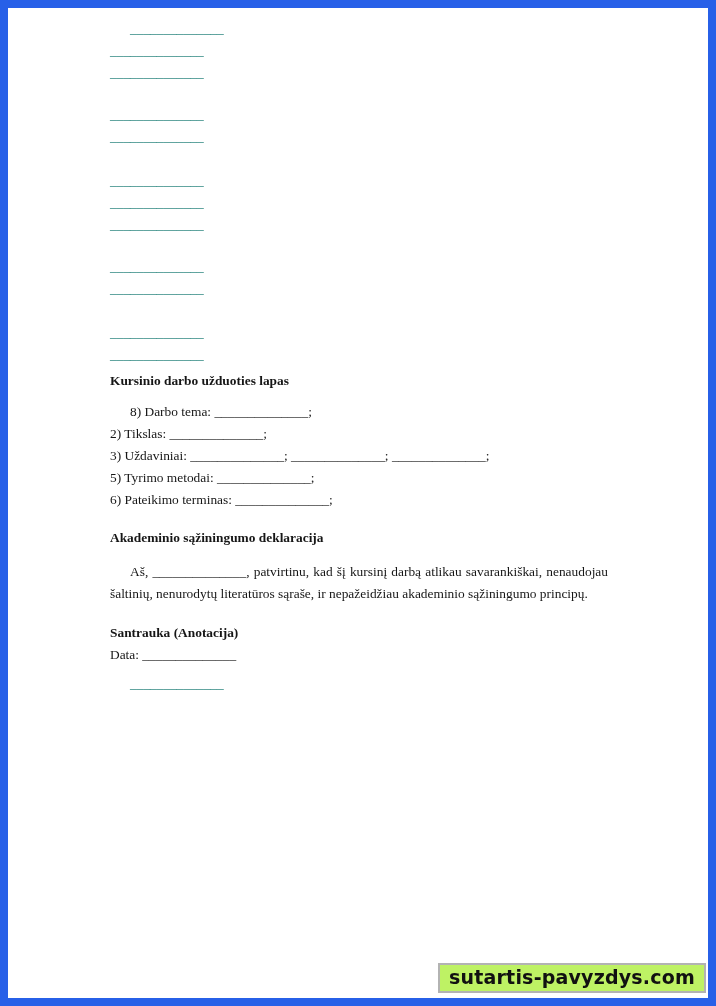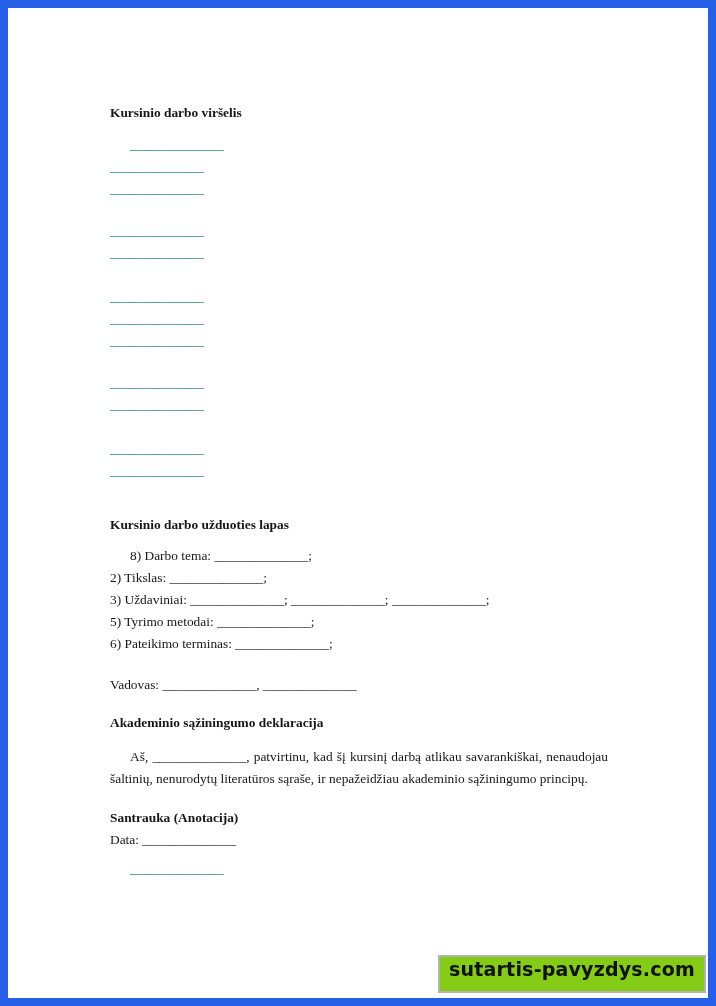--- a/index.html
+++ b/index.html
@@ -25,64 +25,62 @@
   .ind{padding-left:20px;}
   .blank{color:#0f766e;}
   .para{
     text-align:justify;
     text-indent:20px;
     line-height:22px;
   }
   .watermark{
     position:absolute;
     right:2px;bottom:5px;
-    background:#84cc16;
+    background:#bef264;
     border:2px solid #b3b3b3;
-    padding:1px 9px 11px 9px;
+    padding:1px 9px 3px 9px;
     font-family:"DejaVu Sans", sans-serif;
     font-weight:bold;
     font-size:19px;
     letter-spacing:0.2px;
     color:#111111;
   }
 </style>
 </head>
 <body>
 
 <div class="page">
   <div class="content">
 
-    <div class="ln hd" style="margin-top:94px">Kursinio darbo viršelis</div>
 
     <div class="ln blank ind" style="margin-top:10px">______________</div>
     <div class="ln blank">______________</div>
     <div class="ln blank">______________</div>
 
     <div class="ln blank" style="margin-top:20px">______________</div>
     <div class="ln blank">______________</div>
 
     <div class="ln blank" style="margin-top:22px">______________</div>
     <div class="ln blank">______________</div>
     <div class="ln blank">______________</div>
 
     <div class="ln blank" style="margin-top:20px">______________</div>
     <div class="ln blank">______________</div>
 
     <div class="ln blank" style="margin-top:22px">______________</div>
     <div class="ln blank">______________</div>
 
-    <div class="ln hd" style="margin-top:32px">Kursinio darbo užduoties lapas</div>
+    <div class="ln hd" style="margin-top:4px">Kursinio darbo užduoties lapas</div>
 
     <div class="ln ind" style="margin-top:9px">8) Darbo tema: ______________;</div>
     <div class="ln">2) Tikslas: ______________;</div>
     <div class="ln">3) Uždaviniai: ______________; ______________; ______________;</div>
     <div class="ln">5) Tyrimo metodai: ______________;</div>
     <div class="ln">6) Pateikimo terminas: ______________;</div>
 
-    <div class="ln" style="margin-top:19px">Vadovas: ______________, ______________</div>
 
     <div class="ln hd" style="margin-top:16px">Akademinio sąžiningumo deklaracija</div>
 
     <div class="para" style="margin-top:12px">Aš, ______________, patvirtinu, kad šį kursinį darbą atlikau savarankiškai, nenaudojau šaltinių, nenurodytų literatūros sąraše, ir nepažeidžiau akademinio sąžiningumo principų.</div>
 
     <div class="ln hd" style="margin-top:17px">Santrauka (Anotacija)</div>
 
     <div class="ln">Data: ______________</div>
 
     <div class="ln blank ind" style="margin-top:7px">______________</div>

